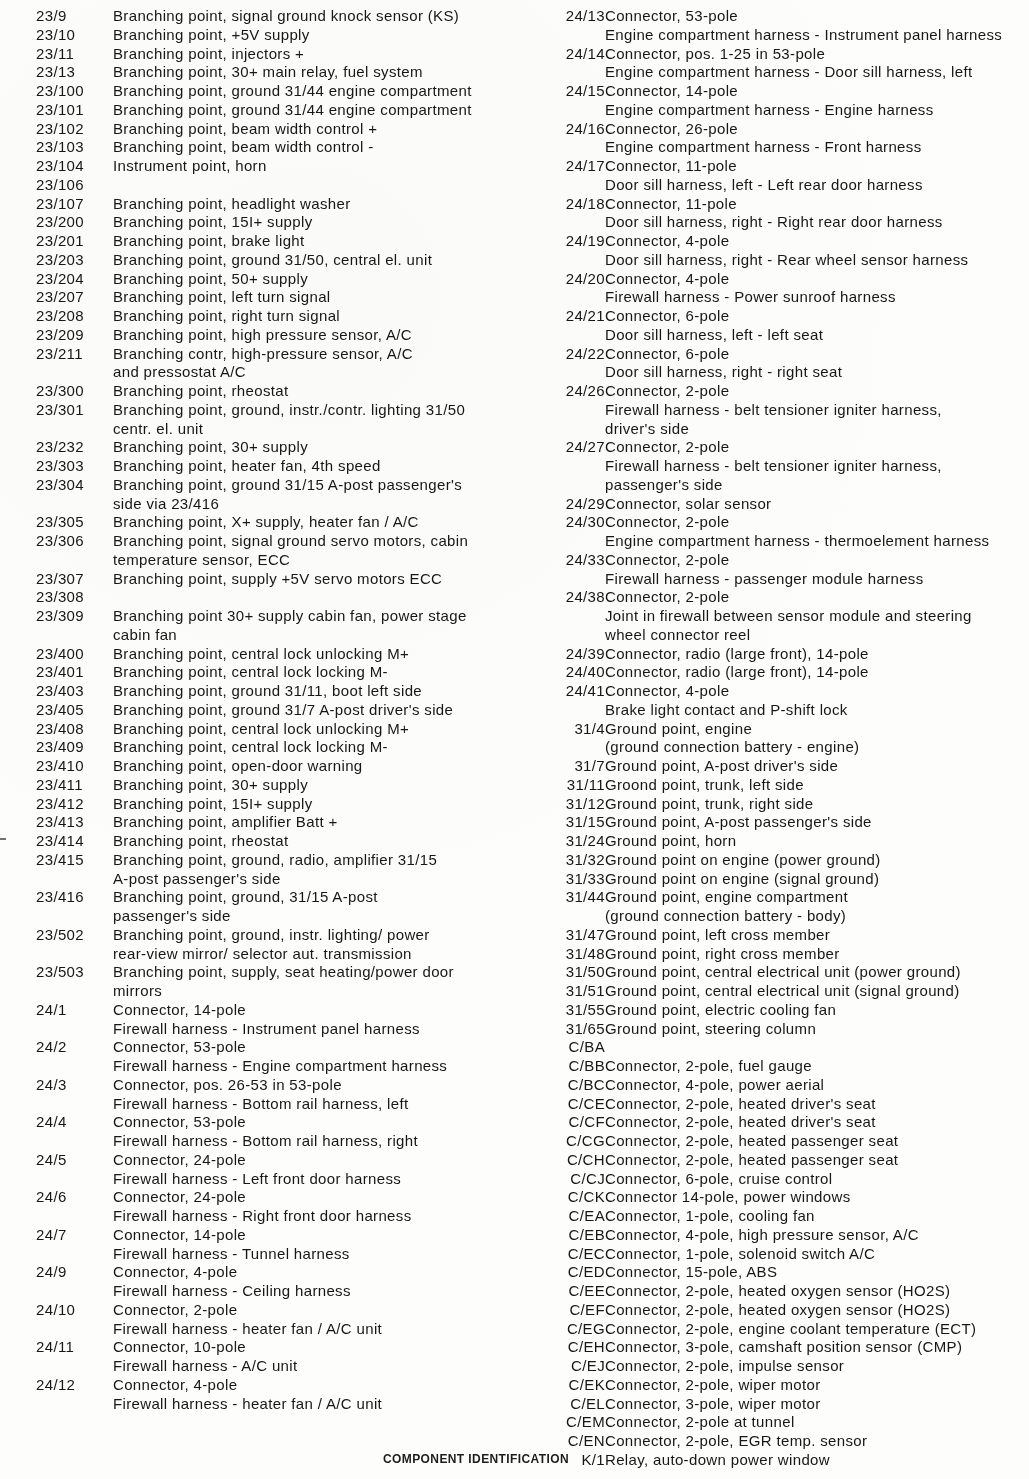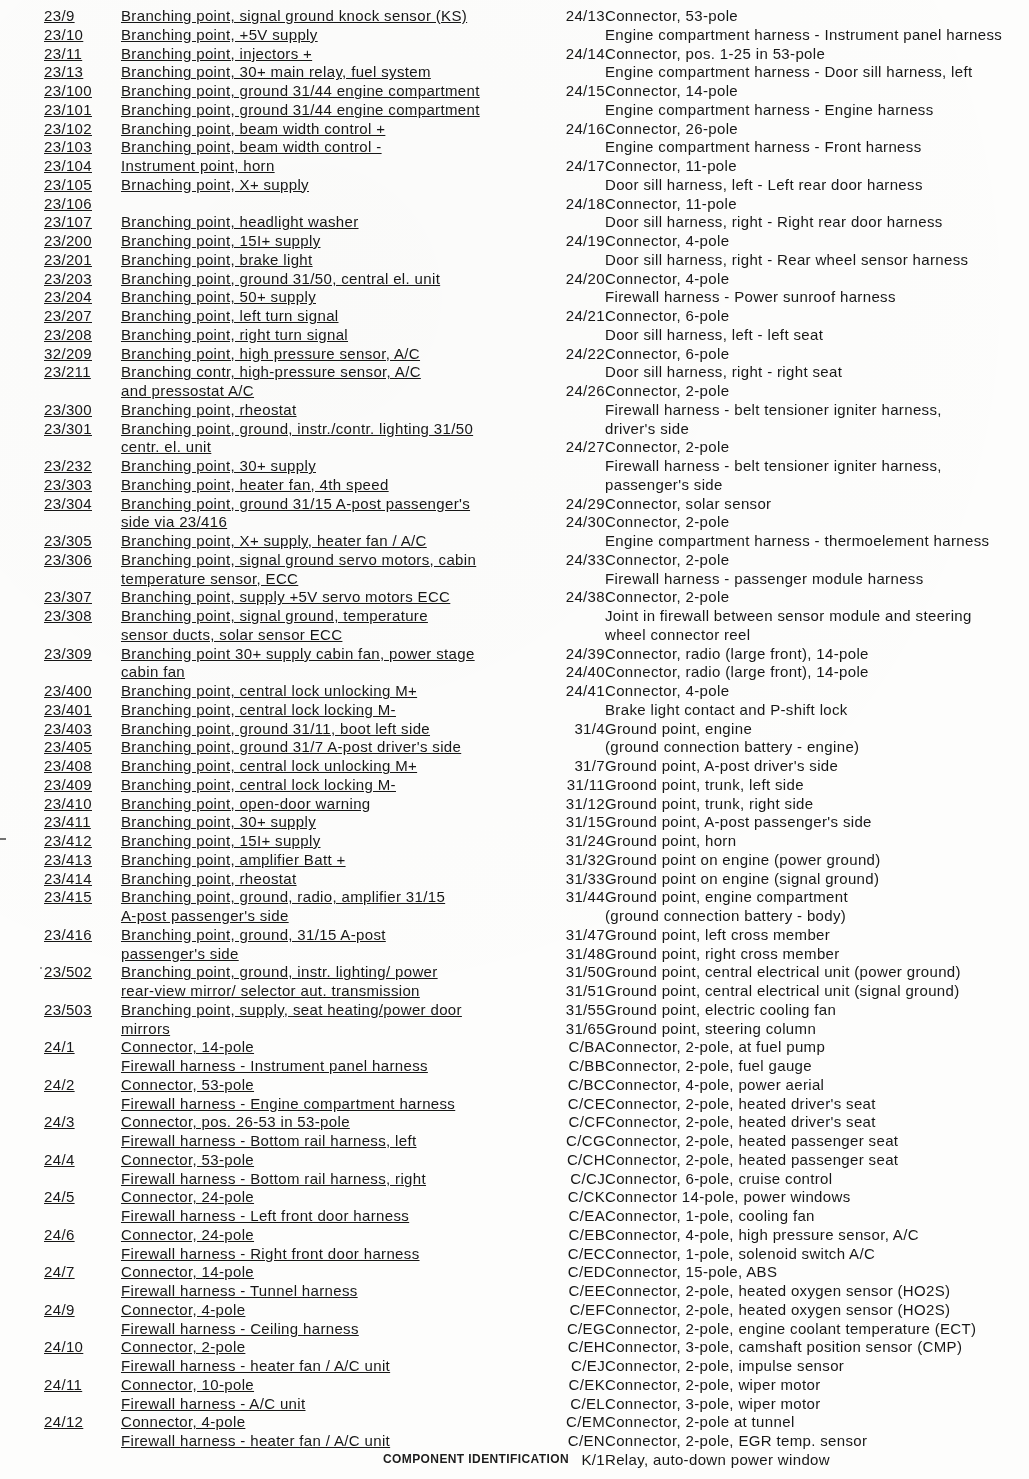--- a/index.html
+++ b/index.html
@@ -19,21 +19,21 @@
     position: absolute;
     inset: 0;
     background:
       radial-gradient(circle at 30% 20%, rgba(0,0,0,0.012), transparent 60%),
       #fdfdfc;
   }
   .col {
     position: absolute;
     top: 7px;
   }
-  .col-left  { left: 44px;  width: 482px; text-decoration: underline; }
+  .col-left  { left: 36px;  width: 482px; }
   .col-right { left: 533px; width: 496px; }
   .entry {
     display: flex;
     align-items: flex-start;
   }
   .code {
     flex: 0 0 auto;
     white-space: nowrap;
     font-size: 15px;
     line-height: 18.75px;
@@ -123,26 +123,20 @@
           <div class="line">Branching point, beam width control -</div>
         </div>
       </div>
       <div class="entry">
         <div class="code">23/104</div>
         <div class="desc">
           <div class="line">Instrument point, horn</div>
         </div>
       </div>
       <div class="entry">
-        <div class="code">23/105</div>
-        <div class="desc">
-          <div class="line">Brnaching point, X+ supply</div>
-        </div>
-      </div>
-      <div class="entry">
         <div class="code">23/106</div>
       </div>
       <div class="entry">
         <div class="code">23/107</div>
         <div class="desc">
           <div class="line">Branching point, headlight washer</div>
         </div>
       </div>
       <div class="entry">
         <div class="code">23/200</div>
@@ -174,21 +168,21 @@
           <div class="line">Branching point, left turn signal</div>
         </div>
       </div>
       <div class="entry">
         <div class="code">23/208</div>
         <div class="desc">
           <div class="line">Branching point, right turn signal</div>
         </div>
       </div>
       <div class="entry">
-        <div class="code">32/209</div>
+        <div class="code">23/209</div>
         <div class="desc">
           <div class="line">Branching point, high pressure sensor, A/C</div>
         </div>
       </div>
       <div class="entry">
         <div class="code">23/211</div>
         <div class="desc">
           <div class="line">Branching contr, high-pressure sensor, A/C</div>
           <div class="line">and pressostat A/C</div>
         </div>
@@ -239,24 +233,20 @@
         </div>
       </div>
       <div class="entry">
         <div class="code">23/307</div>
         <div class="desc">
           <div class="line">Branching point, supply +5V servo motors ECC</div>
         </div>
       </div>
       <div class="entry">
         <div class="code">23/308</div>
-        <div class="desc">
-          <div class="line">Branching point, signal ground, temperature</div>
-          <div class="line">sensor ducts, solar sensor ECC</div>
-        </div>
       </div>
       <div class="entry">
         <div class="code">23/309</div>
         <div class="desc">
           <div class="line">Branching point 30+ supply cabin fan, power stage</div>
           <div class="line">cabin fan</div>
         </div>
       </div>
       <div class="entry">
         <div class="code">23/400</div>
@@ -652,23 +642,20 @@
         </div>
       </div>
       <div class="entry">
         <div class="code">31/65</div>
         <div class="desc">
           <div class="line">Ground point, steering column</div>
         </div>
       </div>
       <div class="entry">
         <div class="code">C/BA</div>
-        <div class="desc">
-          <div class="line">Connector, 2-pole, at fuel pump</div>
-        </div>
       </div>
       <div class="entry">
         <div class="code">C/BB</div>
         <div class="desc">
           <div class="line">Connector, 2-pole, fuel gauge</div>
         </div>
       </div>
       <div class="entry">
         <div class="code">C/BC</div>
         <div class="desc">

